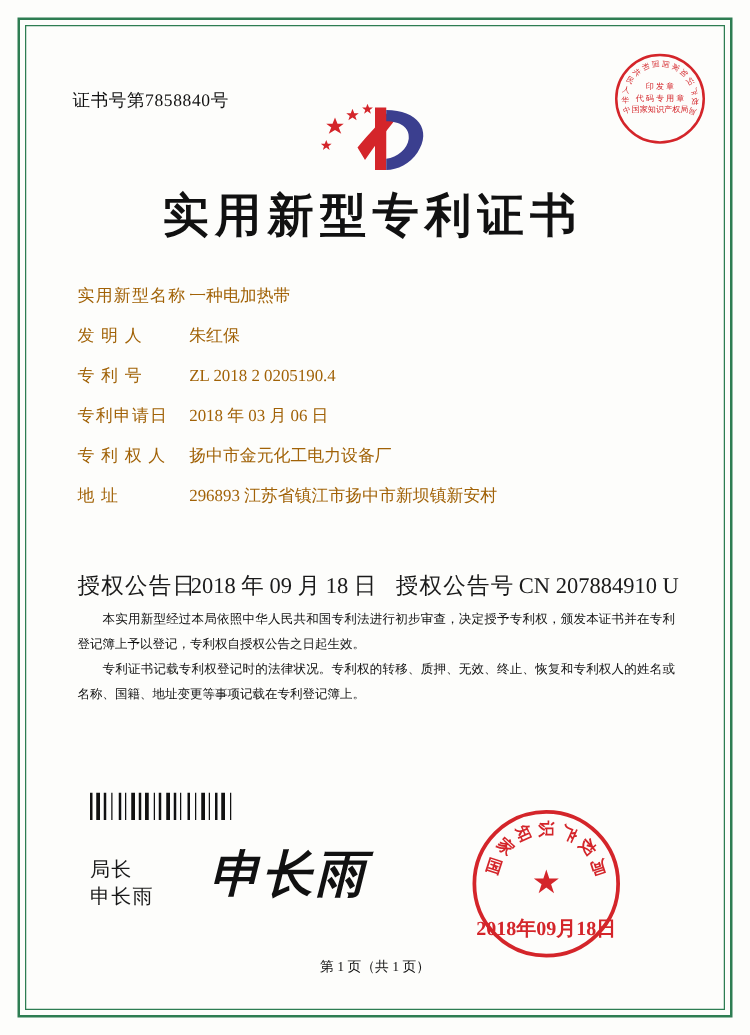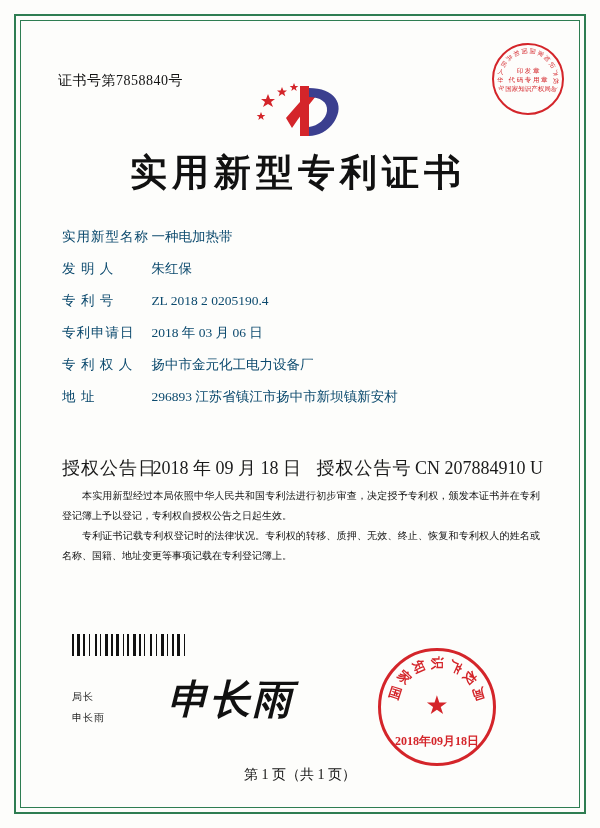--- a/index.html
+++ b/index.html
@@ -101,21 +101,21 @@
 
   
   .fields {
     position: absolute;
     left: 62px; top: 228px;
     width: 480px;
   }
   .field-row {
     height: 32px;
     font-size: 13.5px;
-    color: #0c4a6e;
+    color: #a16207;
     white-space: nowrap;
   }
   .field-label {
     display: inline-block;
     width: 86px;
     letter-spacing: 1px;
   }
   .field-value {
     display: inline-block;
   }
@@ -161,21 +161,21 @@
   .barcode {
     position: absolute;
     left: 72px; top: 634px;
     width: 160px; height: 22px;
   }
 
   
   .sig-label {
     position: absolute;
     left: 72px; top: 686px;
-    font-size: 10px;
+    font-size: 16px;
     line-height: 21px;
     letter-spacing: 1px;
   }
   .sig-script {
     position: absolute;
     left: 168px; top: 672px;
     font-size: 40px;
     font-family: "Liberation Serif", serif;
     font-style: italic;
     font-weight: bold;
@@ -210,32 +210,32 @@
     left: 50%; top: 42px;
     transform: translateX(-50%);
     font-size: 26px;
     line-height: 26px;
     color: #d4252a;
   }
   .bottom-seal .seal-date {
     position: absolute;
     left: 50%; top: 82px;
     transform: translateX(-50%);
-    font-size: 12px;
+    font-size: 16px;
     white-space: nowrap;
     font-weight: bold;
   }
 
   
   .page-footer {
     position: absolute;
     left: 0; top: 766px;
     width: 600px;
     text-align: center;
-    font-size: 14px;
+    font-size: 11px;
     color: #111;
   }
 </style>
 </head>
 <body>
 
 <div class="page">
 
   <div class="border-outer"></div>
   <div class="border-inner"></div>

